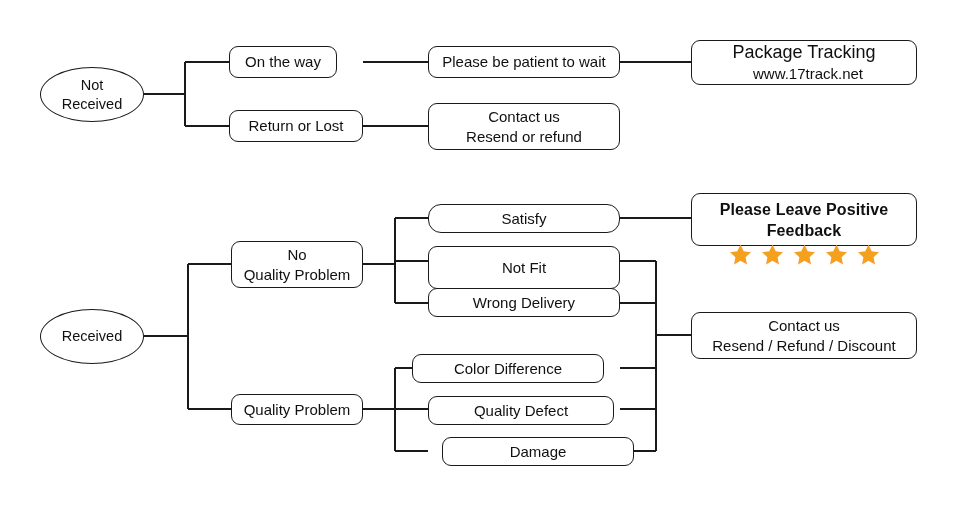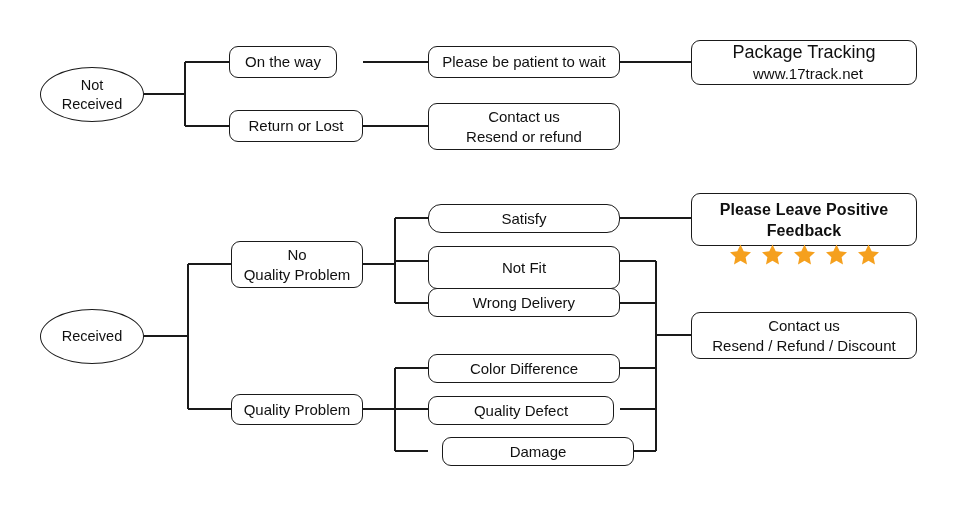--- a/index.html
+++ b/index.html
@@ -162,21 +162,21 @@
   </div>
 
   <div class="node rounded" style="left:428px; top:246px; width:192px; height:43px;border-radius:9px;">
     <span>Not Fit</span>
   </div>
 
   <div class="node rounded" style="left:428px; top:288px; width:192px; height:29px;">
     <span>Wrong Delivery</span>
   </div>
 
-  <div class="node rounded" style="left:428px; top:354px; width:192px; height:29px;">
+  <div class="node rounded" style="left:412px; top:354px; width:192px; height:29px;">
     <span>Color Difference</span>
   </div>
 
   <div class="node rounded" style="left:428px; top:396px; width:186px; height:29px;">
     <span>Quality Defect</span>
   </div>
 
   <div class="node rounded" style="left:428px; top:437px; width:192px; height:29px;margin-left:14px;">
     <span>Damage</span>
   </div>

